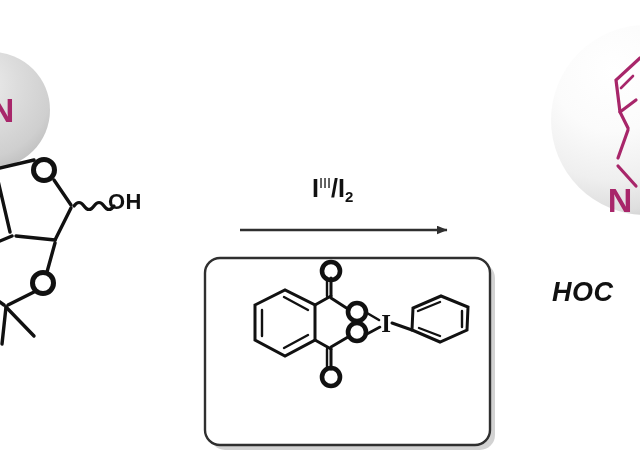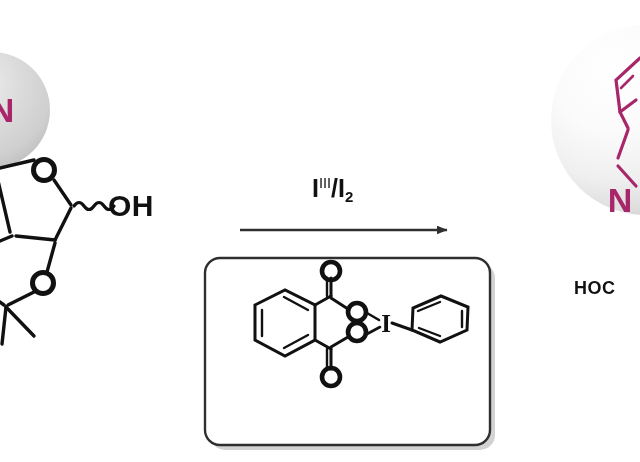--- a/index.html
+++ b/index.html
@@ -44,28 +44,29 @@
   #reagent-label sub {
     font-size: 0.60em;
     vertical-align: baseline;
     position: relative;
     top: 5px;
     font-weight: bold;
   }
   #oh-label {
     left: 108px;
     top: 191px;
-    font-size: 30px;
+    font-size: 22px;
     letter-spacing: 0.5px;
   }
   #hoc-label {
-    left: 574px;
+    left: 552px;
     top: 279px;
-    font-size: 18px;
+    font-size: 27px;
     letter-spacing: 0.5px;
+    font-style: italic;
   }
 </style>
 </head>
 <body>
 
 <div id="scheme">
 
   <svg class="layer" viewBox="0 0 640 462" width="640" height="462">
     <defs>
       <radialGradient id="sphereLeftGrad" cx="38%" cy="28%" r="78%">

